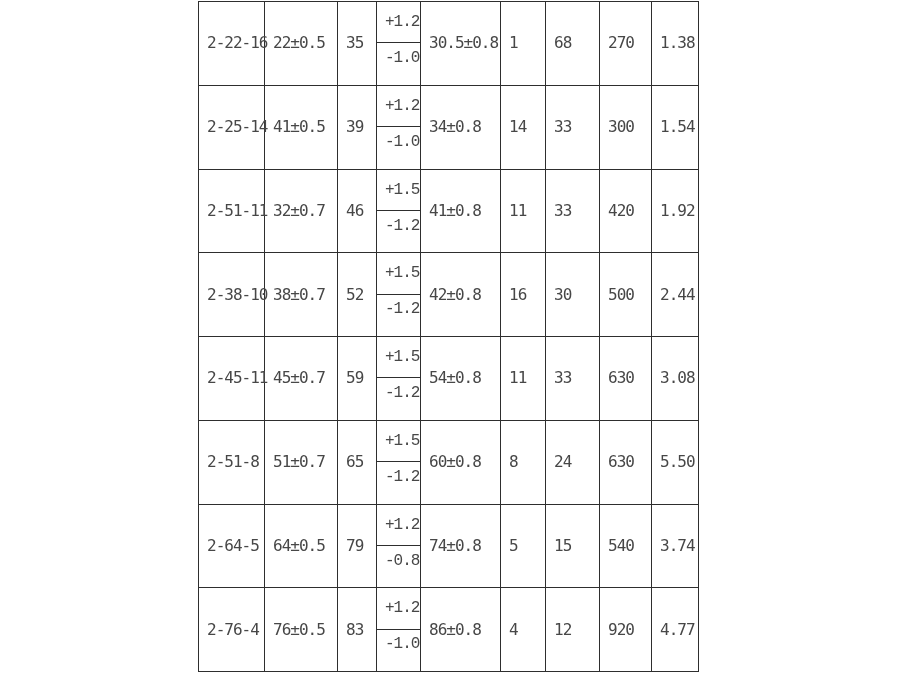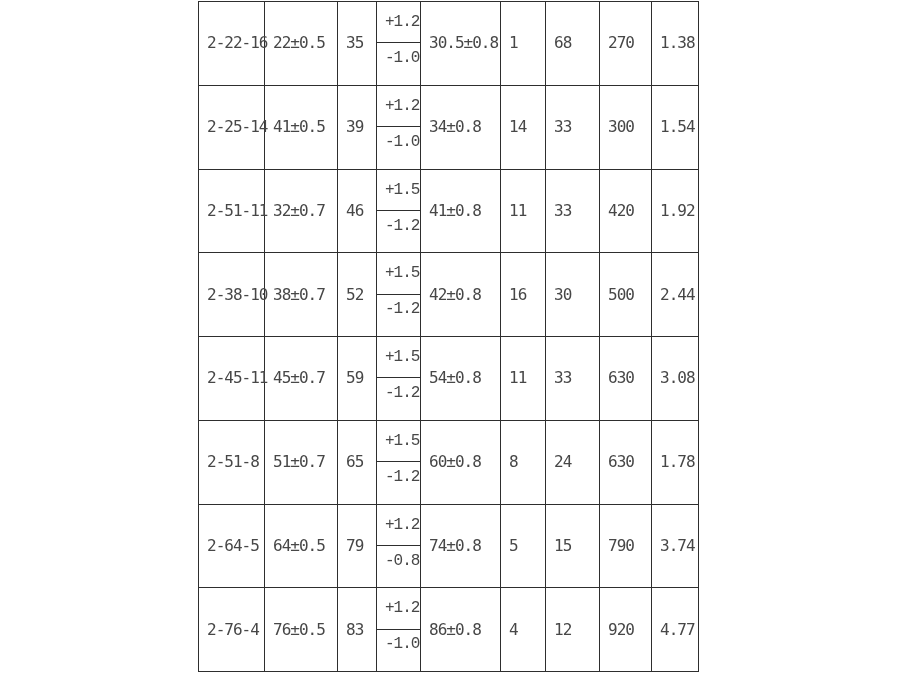--- a/index.html
+++ b/index.html
@@ -139,34 +139,34 @@
     <td>51±0.7</td>
     <td>65</td>
     <td class="split">
       <div class="half top">+1.5</div>
       <div class="half bottom">-1.2</div>
     </td>
     <td>60±0.8</td>
     <td>8</td>
     <td>24</td>
     <td>630</td>
-    <td>1.78</td>
+    <td>5.50</td>
   </tr>
         <tr>
     <td>2-64-5</td>
     <td>64±0.5</td>
     <td>79</td>
     <td class="split">
       <div class="half top">+1.2</div>
       <div class="half bottom">-0.8</div>
     </td>
     <td>74±0.8</td>
     <td>5</td>
     <td>15</td>
-    <td>790</td>
+    <td>540</td>
     <td>3.74</td>
   </tr>
         <tr>
     <td>2-76-4</td>
     <td>76±0.5</td>
     <td>83</td>
     <td class="split">
       <div class="half top">+1.2</div>
       <div class="half bottom">-1.0</div>
     </td>

